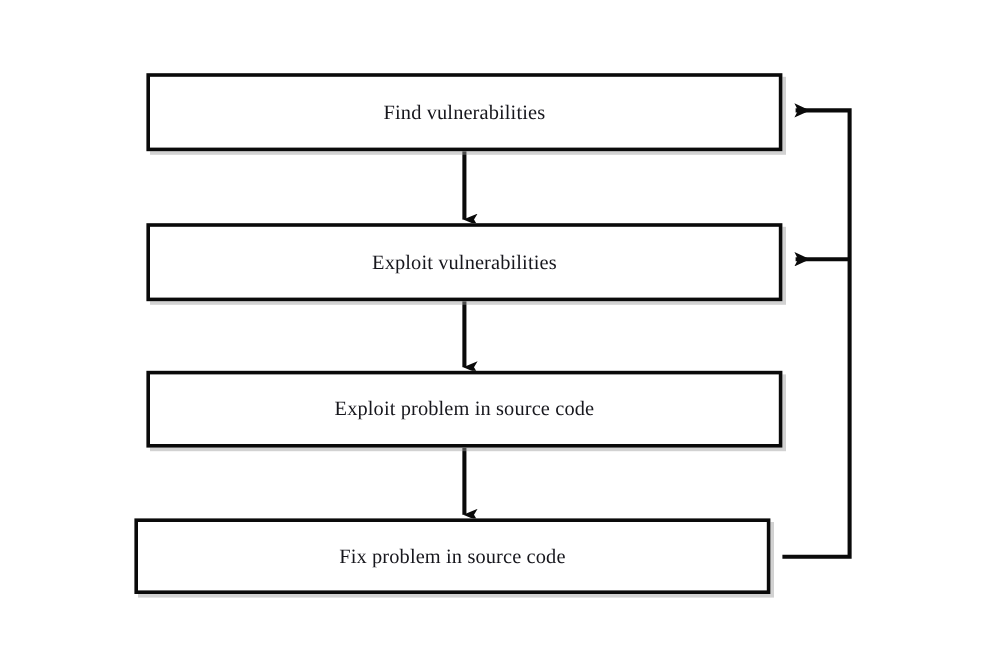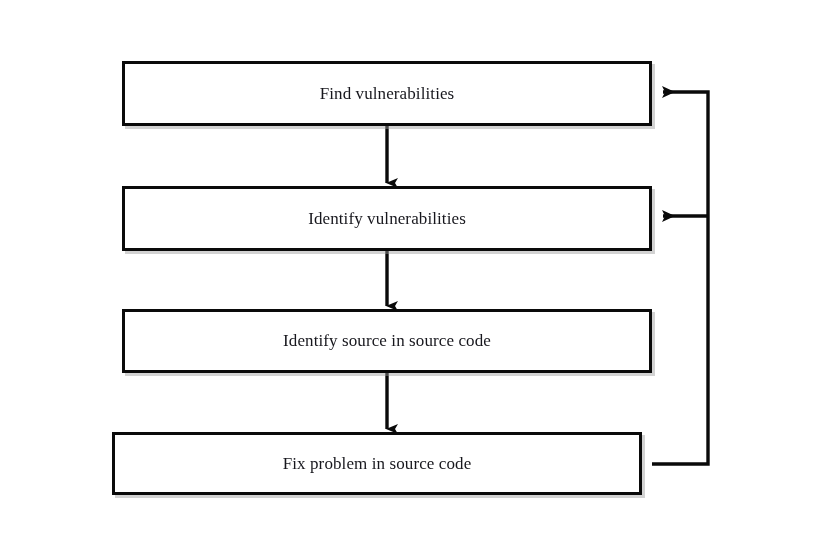--- a/index.html
+++ b/index.html
@@ -86,24 +86,24 @@
     <g>
       <path d="M 708 216 L 663 216" fill="none" stroke="#0a0a0a" stroke-width="3.4" marker-end="url(#arrow-left)"></path>
     </g>
   </svg>
 
   <div class="node-box" id="node-0">
     <span class="node-label">Find vulnerabilities</span>
   </div>
 
   <div class="node-box" id="node-1">
-    <span class="node-label">Identify vulnerabilities</span>
+    <span class="node-label">Exploit vulnerabilities</span>
   </div>
 
   <div class="node-box" id="node-2">
-    <span class="node-label">Identify source in source code</span>
+    <span class="node-label">Exploit problem in source code</span>
   </div>
 
   <div class="node-box" id="node-3">
     <span class="node-label">Fix problem in source code</span>
   </div>
 
 </div>
 
 </body></html>

